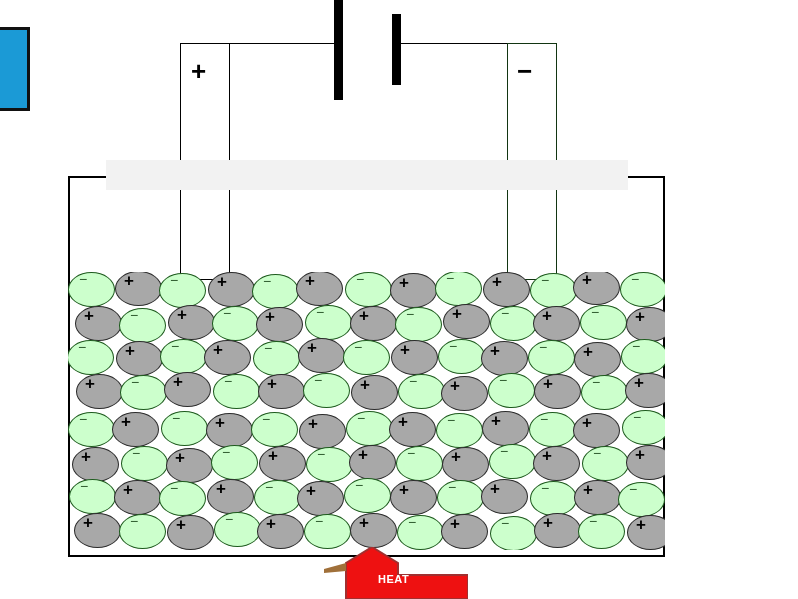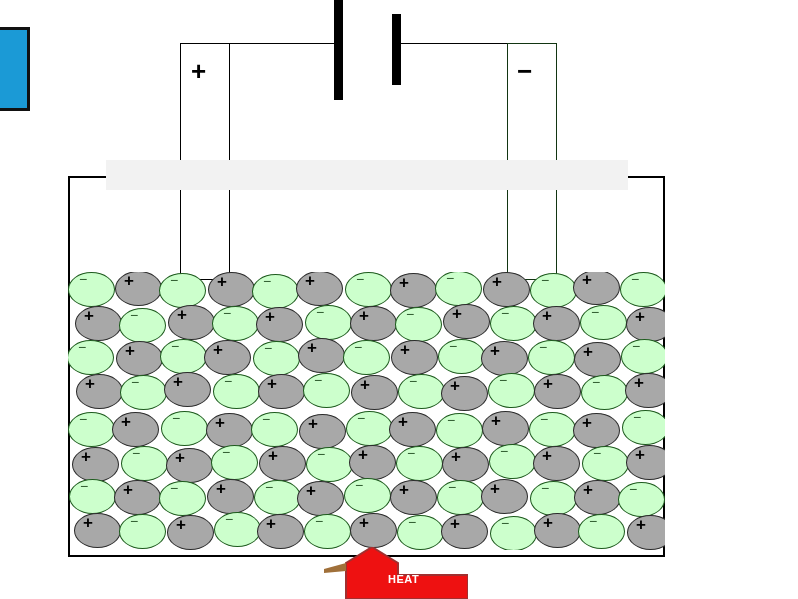--- a/index.html
+++ b/index.html
@@ -109,21 +109,20 @@
   
   .heat{
     position:absolute;left:322px;top:547px;width:146px;height:52px;
   }
   .heat svg{display:block;}
   .heat-label{
     position:absolute;left:56px;top:26px;
     color:#ffffff;font-size:11px;font-weight:bold;
     font-family:"Liberation Sans", sans-serif;
     letter-spacing:.5px;
-    margin-left:10px;
   }
 </style>
 </head>
 <body>
 
 <div id="stage">
 
   <div class="blue-panel">
     <div class="ghost"></div>
   </div>

